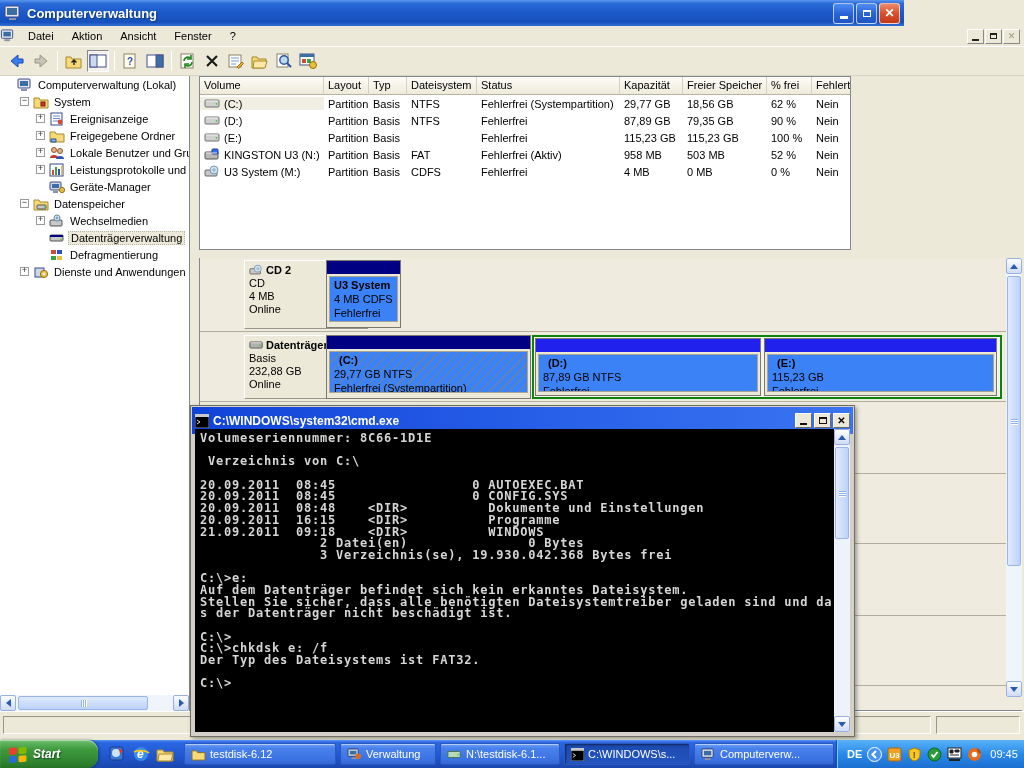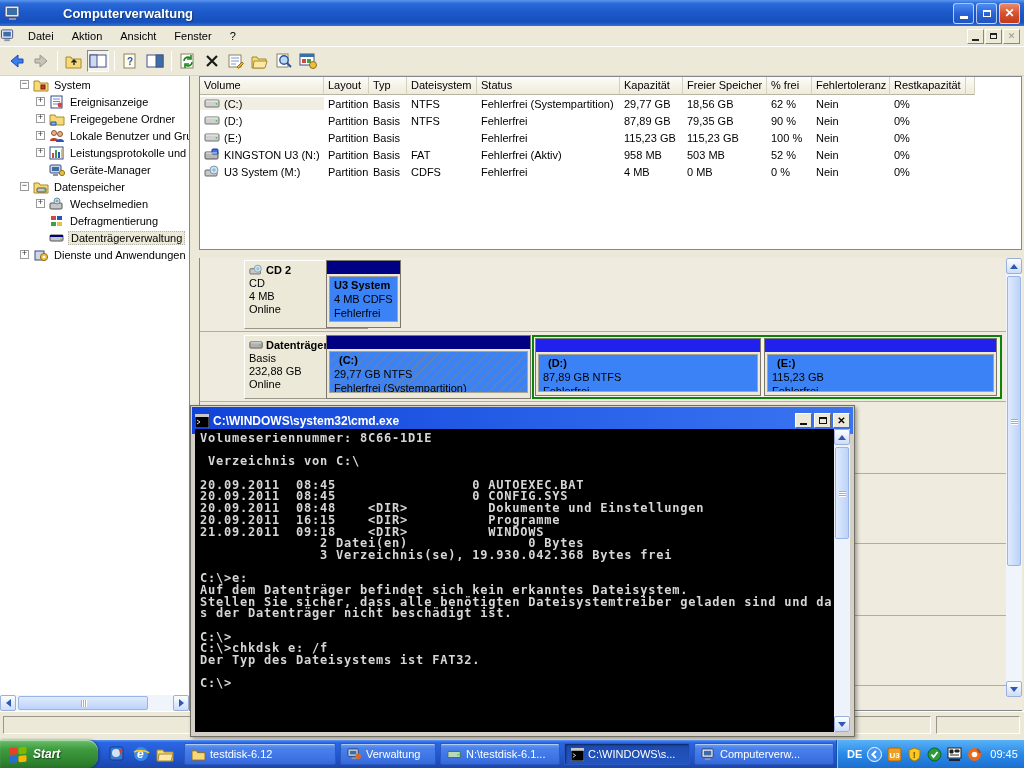--- a/index.html
+++ b/index.html
@@ -1,23 +1,23 @@
 <!DOCTYPE html>
 <html><head>
 <meta charset="utf-8">
 <style>
   * { margin:0; padding:0; box-sizing:border-box; }
   html,body { width:1024px; height:768px; overflow:hidden; }
   body { font-family:"Liberation Sans", sans-serif; font-size:11px; color:#000; }
   #screen { position:relative; width:1024px; height:768px; background:#ece9d8; overflow:hidden; }
 
   
-  .titlebar { position:absolute; left:0; top:0; width:1024px; height:26px;
+  .titlebar { position:absolute; left:0; top:0; width:904px; height:26px;
     background:linear-gradient(180deg,#5a96ee 0%,#2a6ad8 14%,#1b58c8 50%,#1650bc 85%,#3470d8 100%);
-    display:flex; align-items:center; padding:0 4px;gap:36px; }
+    display:flex; align-items:center; padding:0 4px; }
   .titlebar .ttext { color:#fff; font-weight:bold; font-size:13px; margin-left:5px;
     text-shadow:1px 1px 1px #123a7a; flex:1; }
   .capbtns { display:flex; gap:2px; }
   .capbtn { width:21px; height:21px; border-radius:3px; border:1px solid rgba(255,255,255,.65);
     display:flex; align-items:center; justify-content:center;
     background:linear-gradient(180deg,#4d8df2 0%,#2a64d8 50%,#1f55c0 100%); }
   .capbtn.close { background:linear-gradient(180deg,#ec8a68 0%,#d9512d 50%,#c23a18 100%); }
   .glyph-min { width:8px; height:3px; background:#fff; margin-top:9px; }
   .glyph-restore { width:8px; height:7px; border:1px solid #fff; border-top:2px solid #fff; }
   .glyph-close { color:#fff; font-weight:bold; font-size:12px; line-height:1; }
@@ -60,21 +60,21 @@
   .grip-h { width:7px; height:1px; background:#8fb0e8; box-shadow:0 1px 0 #fff; }
   .hs-track { flex:1; }
   .arr { width:0; height:0; }
   .arr.left  { border-top:4px solid transparent; border-bottom:4px solid transparent; border-right:5px solid #2a5ab4; }
   .arr.right { border-top:4px solid transparent; border-bottom:4px solid transparent; border-left:5px solid #2a5ab4; }
   .arr.up    { border-left:4px solid transparent; border-right:4px solid transparent; border-bottom:5px solid #2a5ab4; }
   .arr.down  { border-left:4px solid transparent; border-right:4px solid transparent; border-top:5px solid #2a5ab4; }
 
   
   .rightpane { position:absolute; left:199px; top:76px; width:823px; height:635px; }
-  .volumelist { position:absolute; left:0; top:0; width:823px; height:174px; background:#fff;
+  .volumelist { position:absolute; left:0; top:0; width:652px; height:174px; background:#fff;
     border:1px solid #828790; overflow:hidden; }
   .vhead { display:flex; height:18px; }
   .vhead .hc { background:linear-gradient(180deg,#fdfcf8,#eeebda); border-right:1px solid #d5d1c0;
     border-bottom:1px solid #b8b4a4; padding:2px 4px; white-space:nowrap; overflow:hidden; flex:none; }
   .vrow { display:flex; height:17px; align-items:center; }
   .vrow .rc { padding:0 4px; white-space:nowrap; overflow:hidden; flex:none; display:flex; align-items:center; }
   .c0{width:124px} .c1{width:45px} .c2{width:38px} .c3{width:70px} .c4{width:143px}
   .c5{width:63px} .c6{width:84px} .c7{width:45px} .c8{width:78px} .c9{width:76px} .cf{flex:1}
   .vrow .rc .vicon { width:17px; height:13px; margin-right:3px; flex:none; }
   .vrow.first .c0 { background:#f1efe4; }
@@ -279,20 +279,29 @@
             <rect x="1" y="2" width="14" height="11" fill="#fff" stroke="#44508a"></rect>
             <rect x="1" y="2" width="14" height="3" fill="#3a6ea5"></rect>
             <rect x="3" y="7" width="4" height="4" fill="#d04a3a"></rect>
             <rect x="8" y="7" width="4" height="4" fill="#3aa04a"></rect>
             <circle cx="14" cy="13" r="3.5" fill="#e8c040" stroke="#9a7010"></circle>
           </svg>
         </span>
     </div>
 
     <div class="treepane">
+      <div class="trow" style="padding-left:4px">
+        <span class="texp-spacer"></span>
+        <svg class="ticon" viewBox="0 0 16 14">
+            <rect x="1" y="1" width="12" height="9" rx="1" fill="#e8e6f2" stroke="#3a4a8a"></rect>
+            <rect x="3" y="3" width="8" height="5" fill="#3a6ea5"></rect>
+            <rect x="4" y="11" width="6" height="2" fill="#8a94a8"></rect>
+          </svg>
+        <span class="tlabel">Computerverwaltung (Lokal)</span>
+      </div>
       <div class="trow" style="padding-left:20px">
         <span class="texp">−</span>
         <svg class="ticon" viewBox="0 0 16 14">
             <path d="M1 3 h5 l1 2 h8 v8 H1 Z" fill="#f7d978" stroke="#a78a2d"></path>
             <rect x="8" y="7" width="4" height="4" fill="#c43a2a" stroke="#7a1a10"></rect>
           </svg>
         <span class="tlabel">System</span>
       </div>
       <div class="trow" style="padding-left:36px">
         <span class="texp">+</span>
@@ -356,35 +365,35 @@
         <svg class="ticon" viewBox="0 0 16 14">
             <rect x="1" y="6" width="12" height="6" rx="1" fill="#c8c8c8" stroke="#555"></rect>
             <circle cx="8" cy="4" r="3" fill="#cfe3f2" stroke="#6a8aa0"></circle>
             <circle cx="8" cy="4" r="0.9" fill="#fff" stroke="#6a8aa0"></circle>
           </svg>
         <span class="tlabel">Wechselmedien</span>
       </div>
       <div class="trow" style="padding-left:36px">
         <span class="texp-spacer"></span>
         <svg class="ticon" viewBox="0 0 16 14">
+            <rect x="1" y="4" width="13" height="6" rx="1" fill="#c8c8c8" stroke="#555"></rect>
+            <rect x="1" y="4" width="13" height="2" fill="#000082"></rect>
+            <circle cx="12" cy="8.3" r="0.8" fill="#3c3"></circle>
+          </svg>
+        <span class="tlabel sel">Datenträgerverwaltung</span>
+      </div>
+      <div class="trow" style="padding-left:36px">
+        <span class="texp-spacer"></span>
+        <svg class="ticon" viewBox="0 0 16 14">
             <rect x="2" y="2" width="5" height="4" fill="#d04a3a"></rect>
             <rect x="8" y="2" width="5" height="4" fill="#2a52c0"></rect>
             <rect x="2" y="8" width="5" height="4" fill="#3aa04a"></rect>
             <rect x="8" y="8" width="5" height="4" fill="#e8c040"></rect>
           </svg>
         <span class="tlabel">Defragmentierung</span>
-      </div>
-      <div class="trow" style="padding-left:36px">
-        <span class="texp-spacer"></span>
-        <svg class="ticon" viewBox="0 0 16 14">
-            <rect x="1" y="4" width="13" height="6" rx="1" fill="#c8c8c8" stroke="#555"></rect>
-            <rect x="1" y="4" width="13" height="2" fill="#000082"></rect>
-            <circle cx="12" cy="8.3" r="0.8" fill="#3c3"></circle>
-          </svg>
-        <span class="tlabel sel">Datenträgerverwaltung</span>
       </div>
       <div class="trow" style="padding-left:20px">
         <span class="texp">+</span>
         <svg class="ticon" viewBox="0 0 16 14">
             <rect x="2" y="3" width="9" height="9" fill="#cfd6e4" stroke="#3a4a8a"></rect>
             <circle cx="11" cy="9" r="3.6" fill="#e8c040" stroke="#9a7010"></circle>
             <circle cx="11" cy="9" r="1.3" fill="#fff"></circle>
           </svg>
         <span class="tlabel">Dienste und Anwendungen</span>
       </div>

